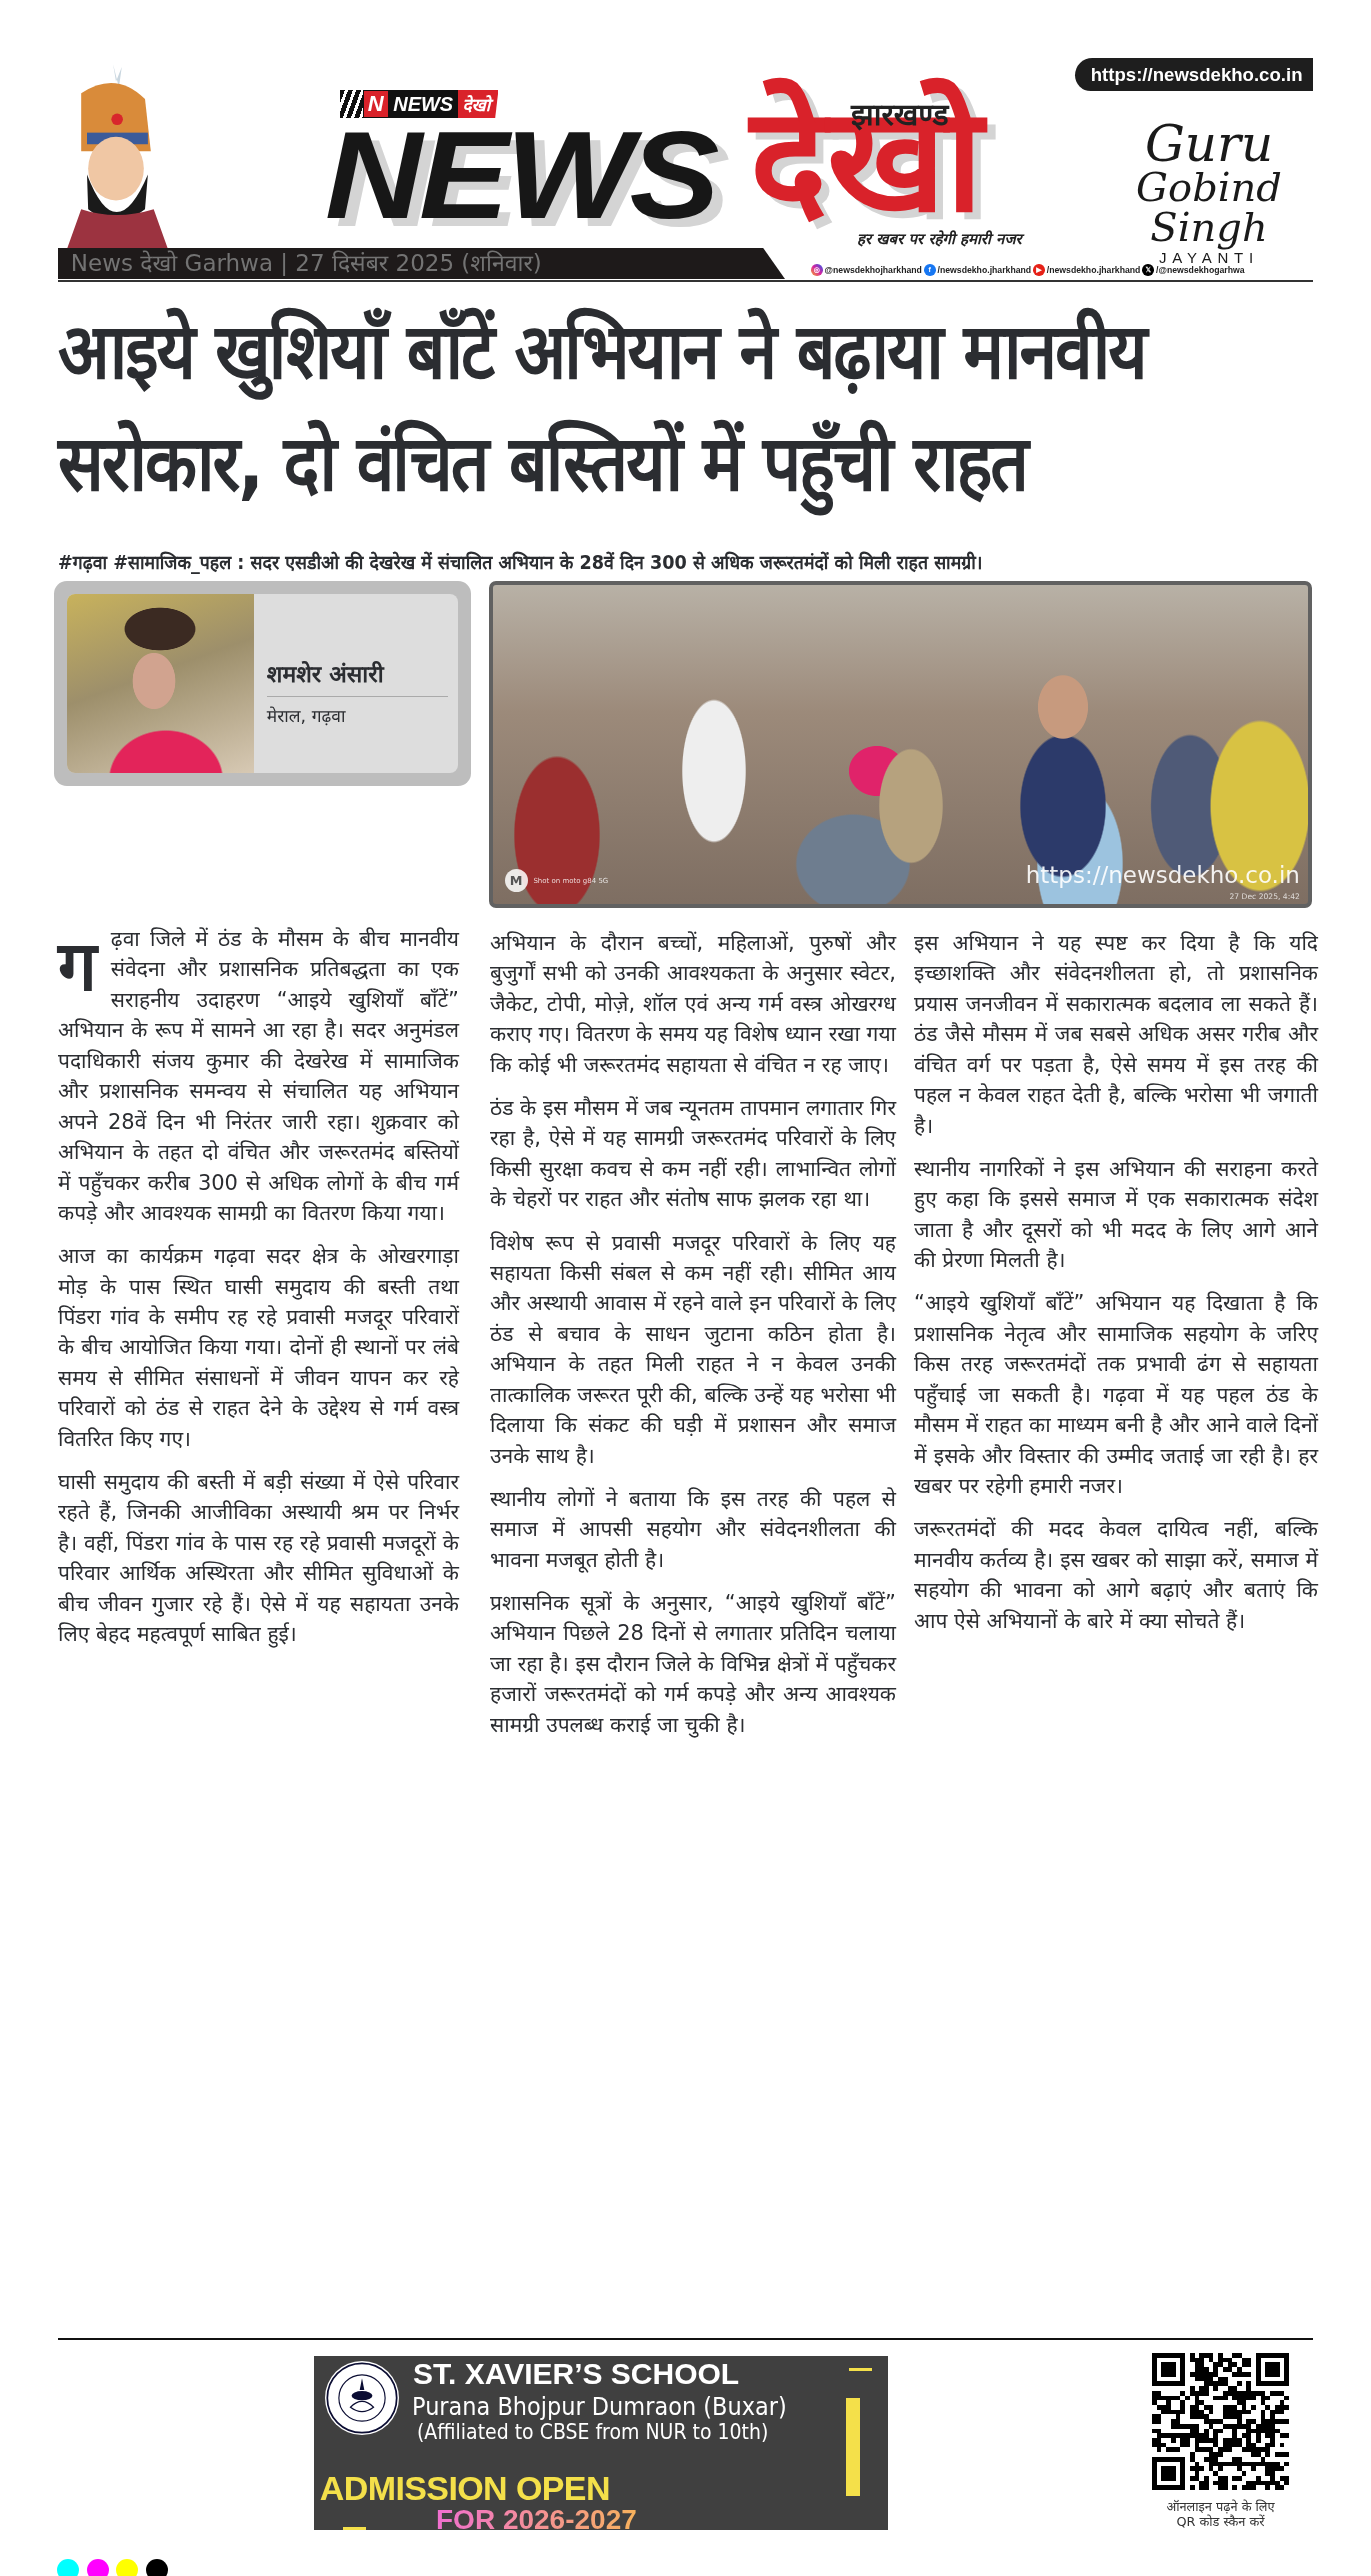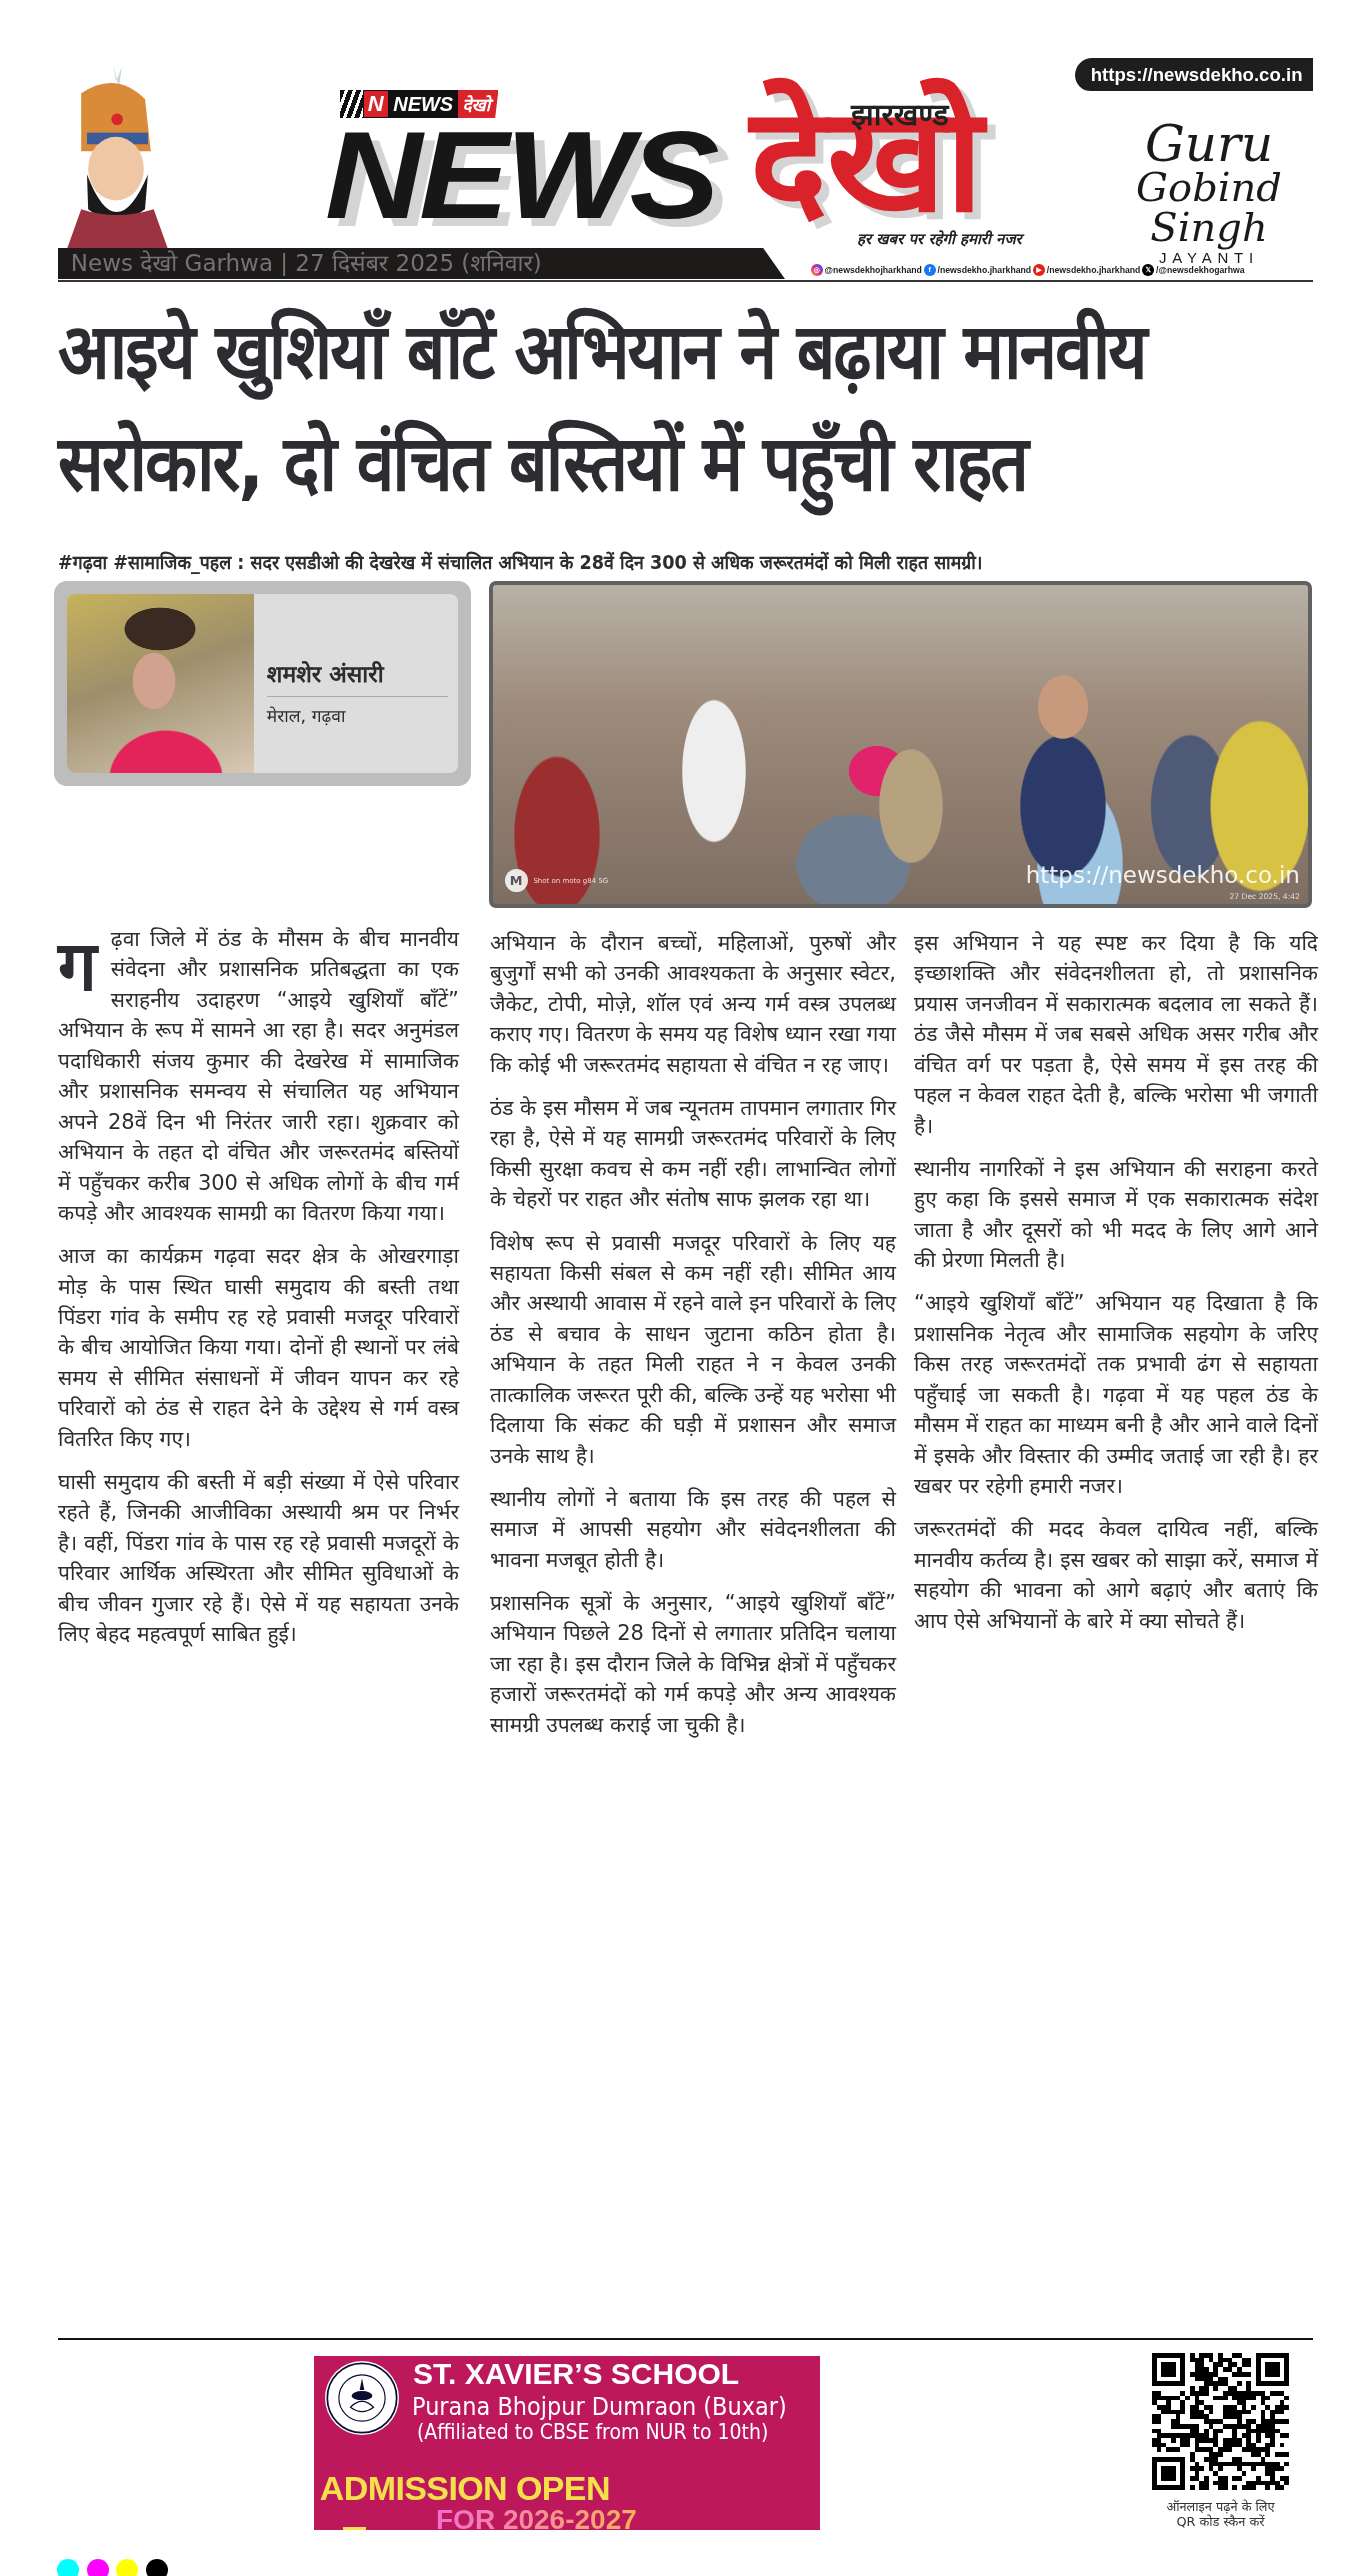--- a/index.html
+++ b/index.html
@@ -69,21 +69,21 @@
   
   .col { top:924px; width:401px; font:400 21px/1.45 "DejaVu Sans", sans-serif; color:#2b2d31; text-align:justify; }
   .col p { margin:0 0 12.8px 0; }
   .col-1 { left:58px; }
   .col-2 { left:490px; top:928px; width:406px; }
   .col-3 { left:914px; top:928px; width:404px; }
   .dropcap { float:left; font:900 69px/0.9 "DejaVu Sans", sans-serif; color:#2b2d31; margin:10.5px 14px 0 0; }
 
   
   .footer-rule { left:58px; top:2338px; width:1255px; height:2.3px; background:#111; }
-  .ad-banner { left:314px; top:2356px; width:506px; height:174px; background:#be185d; overflow:hidden; }
+  .ad-banner { left:314px; top:2356px; width:574px; height:174px; background:#404040; overflow:hidden; }
   .ad-logo { left:10.5px; top:4.6px; width:74px; height:74px; border-radius:50%; background:#fff; color:#0b0d33; font:700 6.4px "DejaVu Sans", sans-serif; display:flex; align-items:center; justify-content:center; text-align:center; }
   .ad-school { left:99px; top:1.2px; font:900 30px "Liberation Sans", sans-serif; color:#fff; }
   .ad-addr { left:98px; top:36px; font:400 24.4px "DejaVu Sans", sans-serif; color:#fff; transform:scaleX(0.92); transform-origin:left; white-space:nowrap; }
   .ad-affil { left:103px; top:64px; font:400 21px "DejaVu Sans", sans-serif; color:#fff; transform:scaleX(0.9); transform-origin:left; white-space:nowrap; }
   .ad-admission { left:5.8px; top:113px; font:900 34px "Liberation Sans", sans-serif; color:#f4e04a; letter-spacing:-0.6px; }
   .ad-year { left:122px; top:148px; font:900 28px "Liberation Sans", sans-serif; background:linear-gradient(90deg,#f06fd0,#f7b25c); -webkit-background-clip:text; background-clip:text; color:transparent; }
   .ad-bar-v { left:532px; top:42px; width:14px; height:98px; background:#f4e04a; }
   .ad-bar-h1 { left:535px; top:11.6px; width:23px; height:3.5px; background:#f4e04a; }
   .ad-bar-h2 { left:29px; top:171px; width:23px; height:3.5px; background:#f4e04a; }
 
@@ -163,21 +163,21 @@
   <div class="abs photo-watermark">https://newsdekho.co.in</div>
   <div class="abs photo-stamp">27 Dec 2025, 4:42</div>
 </div>
 
 <div class="abs col col-1">
   <p><span class="dropcap">ग</span><span>ढ़वा जिले में ठंड के मौसम के बीच मानवीय संवेदना और प्रशासनिक प्रतिबद्धता का एक सराहनीय उदाहरण “आइये खुशियाँ बाँटें” अभियान के रूप में सामने आ रहा है। सदर अनुमंडल पदाधिकारी संजय कुमार की देखरेख में सामाजिक और प्रशासनिक समन्वय से संचालित यह अभियान अपने 28वें दिन भी निरंतर जारी रहा। शुक्रवार को अभियान के तहत दो वंचित और जरूरतमंद बस्तियों में पहुँचकर करीब 300 से अधिक लोगों के बीच गर्म कपड़े और आवश्यक सामग्री का वितरण किया गया।</span></p>
   <p>आज का कार्यक्रम गढ़वा सदर क्षेत्र के ओखरगाड़ा मोड़ के पास स्थित घासी समुदाय की बस्ती तथा पिंडरा गांव के समीप रह रहे प्रवासी मजदूर परिवारों के बीच आयोजित किया गया। दोनों ही स्थानों पर लंबे समय से सीमित संसाधनों में जीवन यापन कर रहे परिवारों को ठंड से राहत देने के उद्देश्य से गर्म वस्त्र वितरित किए गए।</p>
   <p>घासी समुदाय की बस्ती में बड़ी संख्या में ऐसे परिवार रहते हैं, जिनकी आजीविका अस्थायी श्रम पर निर्भर है। वहीं, पिंडरा गांव के पास रह रहे प्रवासी मजदूरों के परिवार आर्थिक अस्थिरता और सीमित सुविधाओं के बीच जीवन गुजार रहे हैं। ऐसे में यह सहायता उनके लिए बेहद महत्वपूर्ण साबित हुई।</p>
 </div>
 <div class="abs col col-2">
-  <p>अभियान के दौरान बच्चों, महिलाओं, पुरुषों और बुजुर्गों सभी को उनकी आवश्यकता के अनुसार स्वेटर, जैकेट, टोपी, मोज़े, शॉल एवं अन्य गर्म वस्त्र उपलब्ध कराए गए। वितरण के समय यह विशेष ध्यान रखा गया कि कोई भी जरूरतमंद सहायता से वंचित न रह जाए।</p>
+  <p>अभियान के दौरान बच्चों, महिलाओं, पुरुषों और बुजुर्गों सभी को उनकी आवश्यकता के अनुसार स्वेटर, जैकेट, टोपी, मोज़े, शॉल एवं अन्य गर्म वस्त्र ओखरग्ध कराए गए। वितरण के समय यह विशेष ध्यान रखा गया कि कोई भी जरूरतमंद सहायता से वंचित न रह जाए।</p>
   <p>ठंड के इस मौसम में जब न्यूनतम तापमान लगातार गिर रहा है, ऐसे में यह सामग्री जरूरतमंद परिवारों के लिए किसी सुरक्षा कवच से कम नहीं रही। लाभान्वित लोगों के चेहरों पर राहत और संतोष साफ झलक रहा था।</p>
   <p>विशेष रूप से प्रवासी मजदूर परिवारों के लिए यह सहायता किसी संबल से कम नहीं रही। सीमित आय और अस्थायी आवास में रहने वाले इन परिवारों के लिए ठंड से बचाव के साधन जुटाना कठिन होता है। अभियान के तहत मिली राहत ने न केवल उनकी तात्कालिक जरूरत पूरी की, बल्कि उन्हें यह भरोसा भी दिलाया कि संकट की घड़ी में प्रशासन और समाज उनके साथ है।</p>
   <p>स्थानीय लोगों ने बताया कि इस तरह की पहल से समाज में आपसी सहयोग और संवेदनशीलता की भावना मजबूत होती है।</p>
   <p>प्रशासनिक सूत्रों के अनुसार, “आइये खुशियाँ बाँटें” अभियान पिछले 28 दिनों से लगातार प्रतिदिन चलाया जा रहा है। इस दौरान जिले के विभिन्न क्षेत्रों में पहुँचकर हजारों जरूरतमंदों को गर्म कपड़े और अन्य आवश्यक सामग्री उपलब्ध कराई जा चुकी है।</p>
 </div>
 <div class="abs col col-3">
   <p>इस अभियान ने यह स्पष्ट कर दिया है कि यदि इच्छाशक्ति और संवेदनशीलता हो, तो प्रशासनिक प्रयास जनजीवन में सकारात्मक बदलाव ला सकते हैं। ठंड जैसे मौसम में जब सबसे अधिक असर गरीब और वंचित वर्ग पर पड़ता है, ऐसे समय में इस तरह की पहल न केवल राहत देती है, बल्कि भरोसा भी जगाती है।</p>
   <p>स्थानीय नागरिकों ने इस अभियान की सराहना करते हुए कहा कि इससे समाज में एक सकारात्मक संदेश जाता है और दूसरों को भी मदद के लिए आगे आने की प्रेरणा मिलती है।</p>
   <p>“आइये खुशियाँ बाँटें” अभियान यह दिखाता है कि प्रशासनिक नेतृत्व और सामाजिक सहयोग के जरिए किस तरह जरूरतमंदों तक प्रभावी ढंग से सहायता पहुँचाई जा सकती है। गढ़वा में यह पहल ठंड के मौसम में राहत का माध्यम बनी है और आने वाले दिनों में इसके और विस्तार की उम्मीद जताई जा रही है। हर खबर पर रहेगी हमारी नजर।</p>
   <p>जरूरतमंदों की मदद केवल दायित्व नहीं, बल्कि मानवीय कर्तव्य है। इस खबर को साझा करें, समाज में सहयोग की भावना को आगे बढ़ाएं और बताएं कि आप ऐसे अभियानों के बारे में क्या सोचते हैं।</p>

